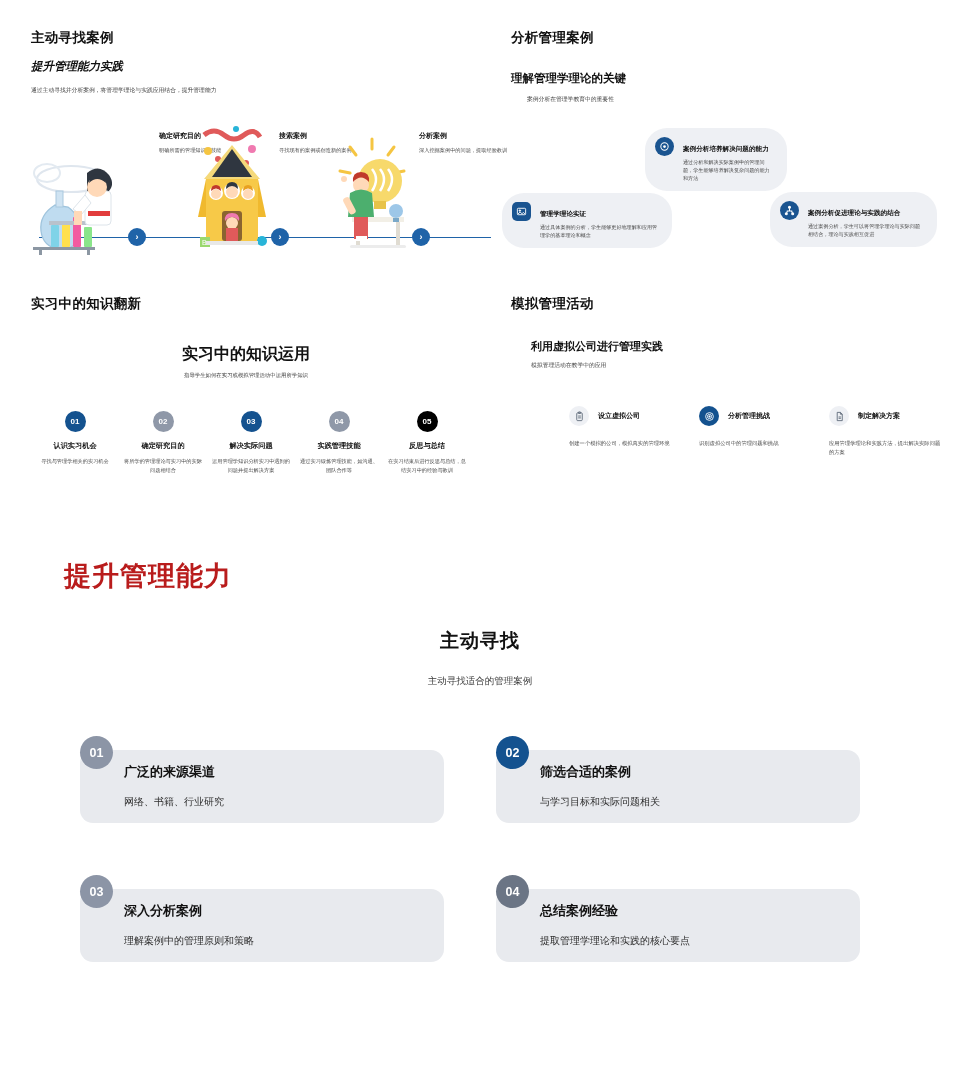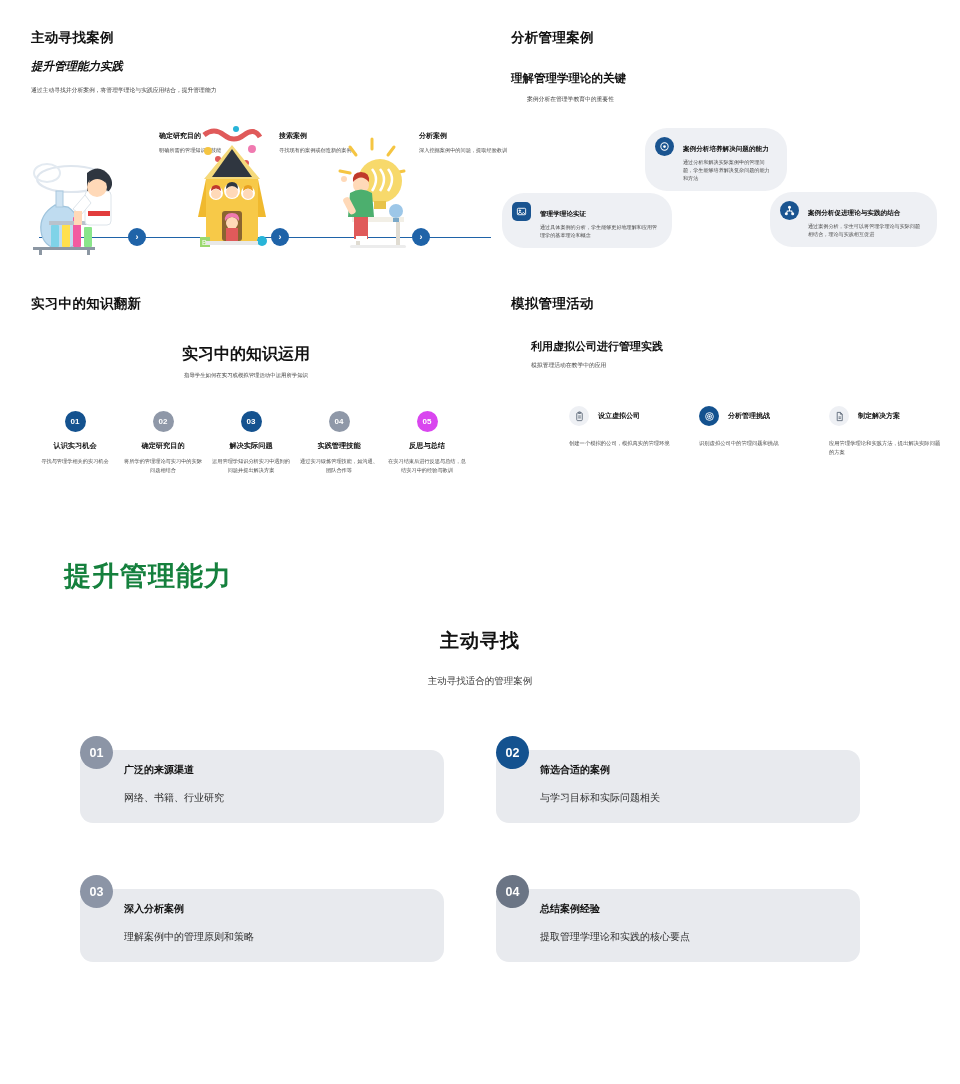--- a/index.html
+++ b/index.html
@@ -98,40 +98,40 @@
     display: flex; align-items: center; justify-content: center;
   }
   .f3-ico svg { width: 11px; height: 11px; display: block; }
   .f3-h { font-size: 7px; font-weight: bold; color: #111; }
   .f3-p { font-size: 5.3px; color: #4a4a4a; line-height: 1.65; margin-top: 13px; }
 
   
   #big { position: relative; padding-top: 40px; }
   .big-title {
     font-size: 27px; font-weight: bold; letter-spacing: 1px;
-    margin-left: 64px; color: #15803d;
+    margin-left: 64px; color: #b91c1c;
   }
   .big-center { text-align: center; margin-top: 34px; }
   .big-h2 { font-size: 19px; font-weight: bold; letter-spacing: 1px; color: #111; }
   .big-sub { font-size: 9.5px; color: #3a3a3a; margin-top: 21px; }
 
   .cards { margin: 62px auto 0; width: 800px; display: grid;
            grid-template-columns: 364px 364px; column-gap: 52px; row-gap: 66px; }
   .card { position: relative; }
   .card-body {
     background: #e8eaee; border-radius: 13px; height: 73px;
     padding: 13px 16px 0 44px;
   }
   .card-badge {
     position: absolute; left: 0; top: -14px; z-index: 2;
     width: 33px; height: 33px; border-radius: 50%;
     color: #fff; font-size: 12.5px; font-weight: bold;
     display: flex; align-items: center; justify-content: center;
   }
-  .card-h { font-size: 10px; font-weight: bold; color: #111; }
+  .card-h { font-size: 13px; font-weight: bold; color: #111; }
   .card-p { font-size: 10px; color: #2e2e2e; margin-top: 14px; }
 </style>
 </head>
 <body>
 
 <div class="quadrants">
 
   <section class="panel" id="p1">
     <div class="panel-title">主动寻找案例</div>
     <div class="panel-subtitle">提升管理能力实践</div>
@@ -321,21 +321,21 @@
         <div class="s5-num" style="background:#14528f">03</div>
         <div class="s5-h">解决实际问题</div>
         <div class="s5-p">运用管理学知识分析实习中遇到的问题并提出解决方案</div>
       </div>
       <div class="s5">
         <div class="s5-num" style="background:#8f98a8">04</div>
         <div class="s5-h">实践管理技能</div>
         <div class="s5-p">通过实习锻炼管理技能，如沟通、团队合作等</div>
       </div>
       <div class="s5">
-        <div class="s5-num" style="background:#d946ef">05</div>
+        <div class="s5-num" style="background:#000000">05</div>
         <div class="s5-h">反思与总结</div>
         <div class="s5-p">在实习结束后进行反思与总结，总结实习中的经验与教训</div>
       </div>
     </div>
   </section>
 
   <section class="panel" id="p4">
     <div class="panel-title">模拟管理活动</div>
     <div class="panel-subtitle">利用虚拟公司进行管理实践</div>
     <div class="panel-desc">模拟管理活动在教学中的应用</div>

